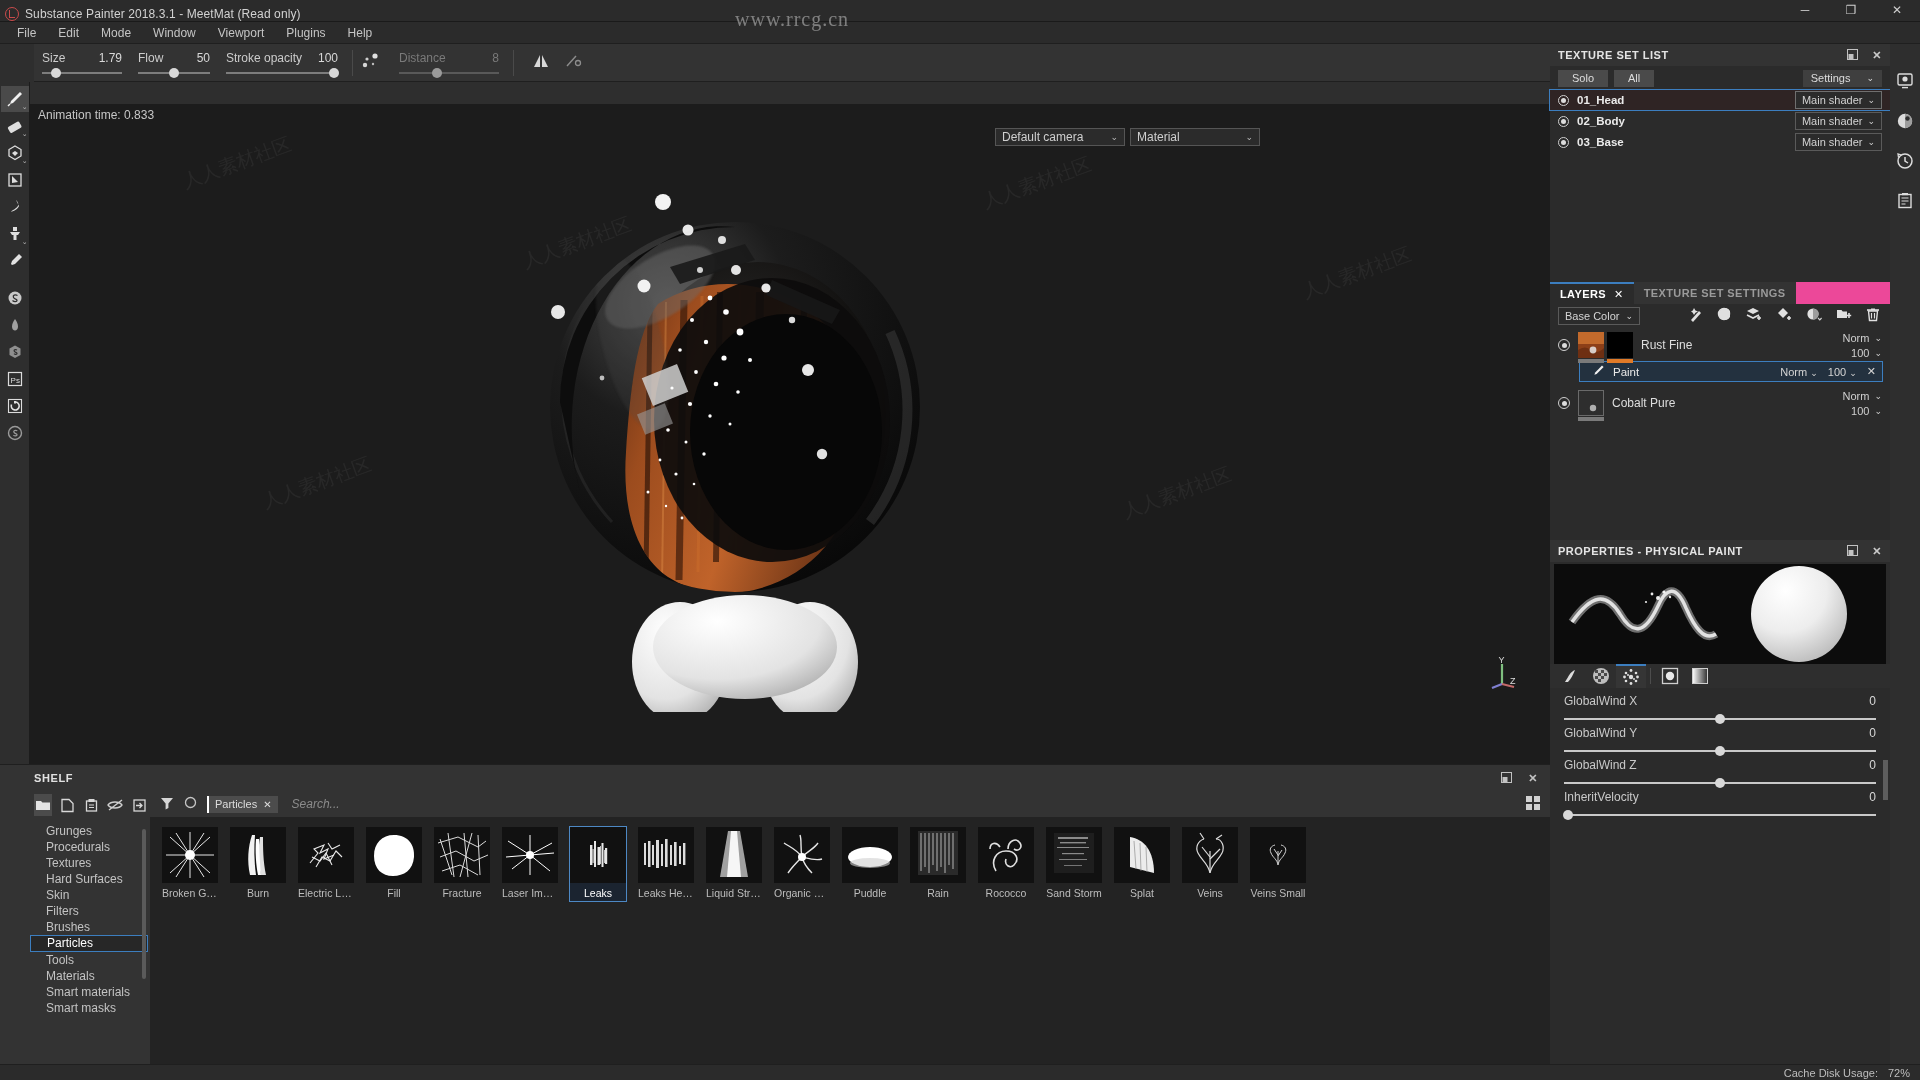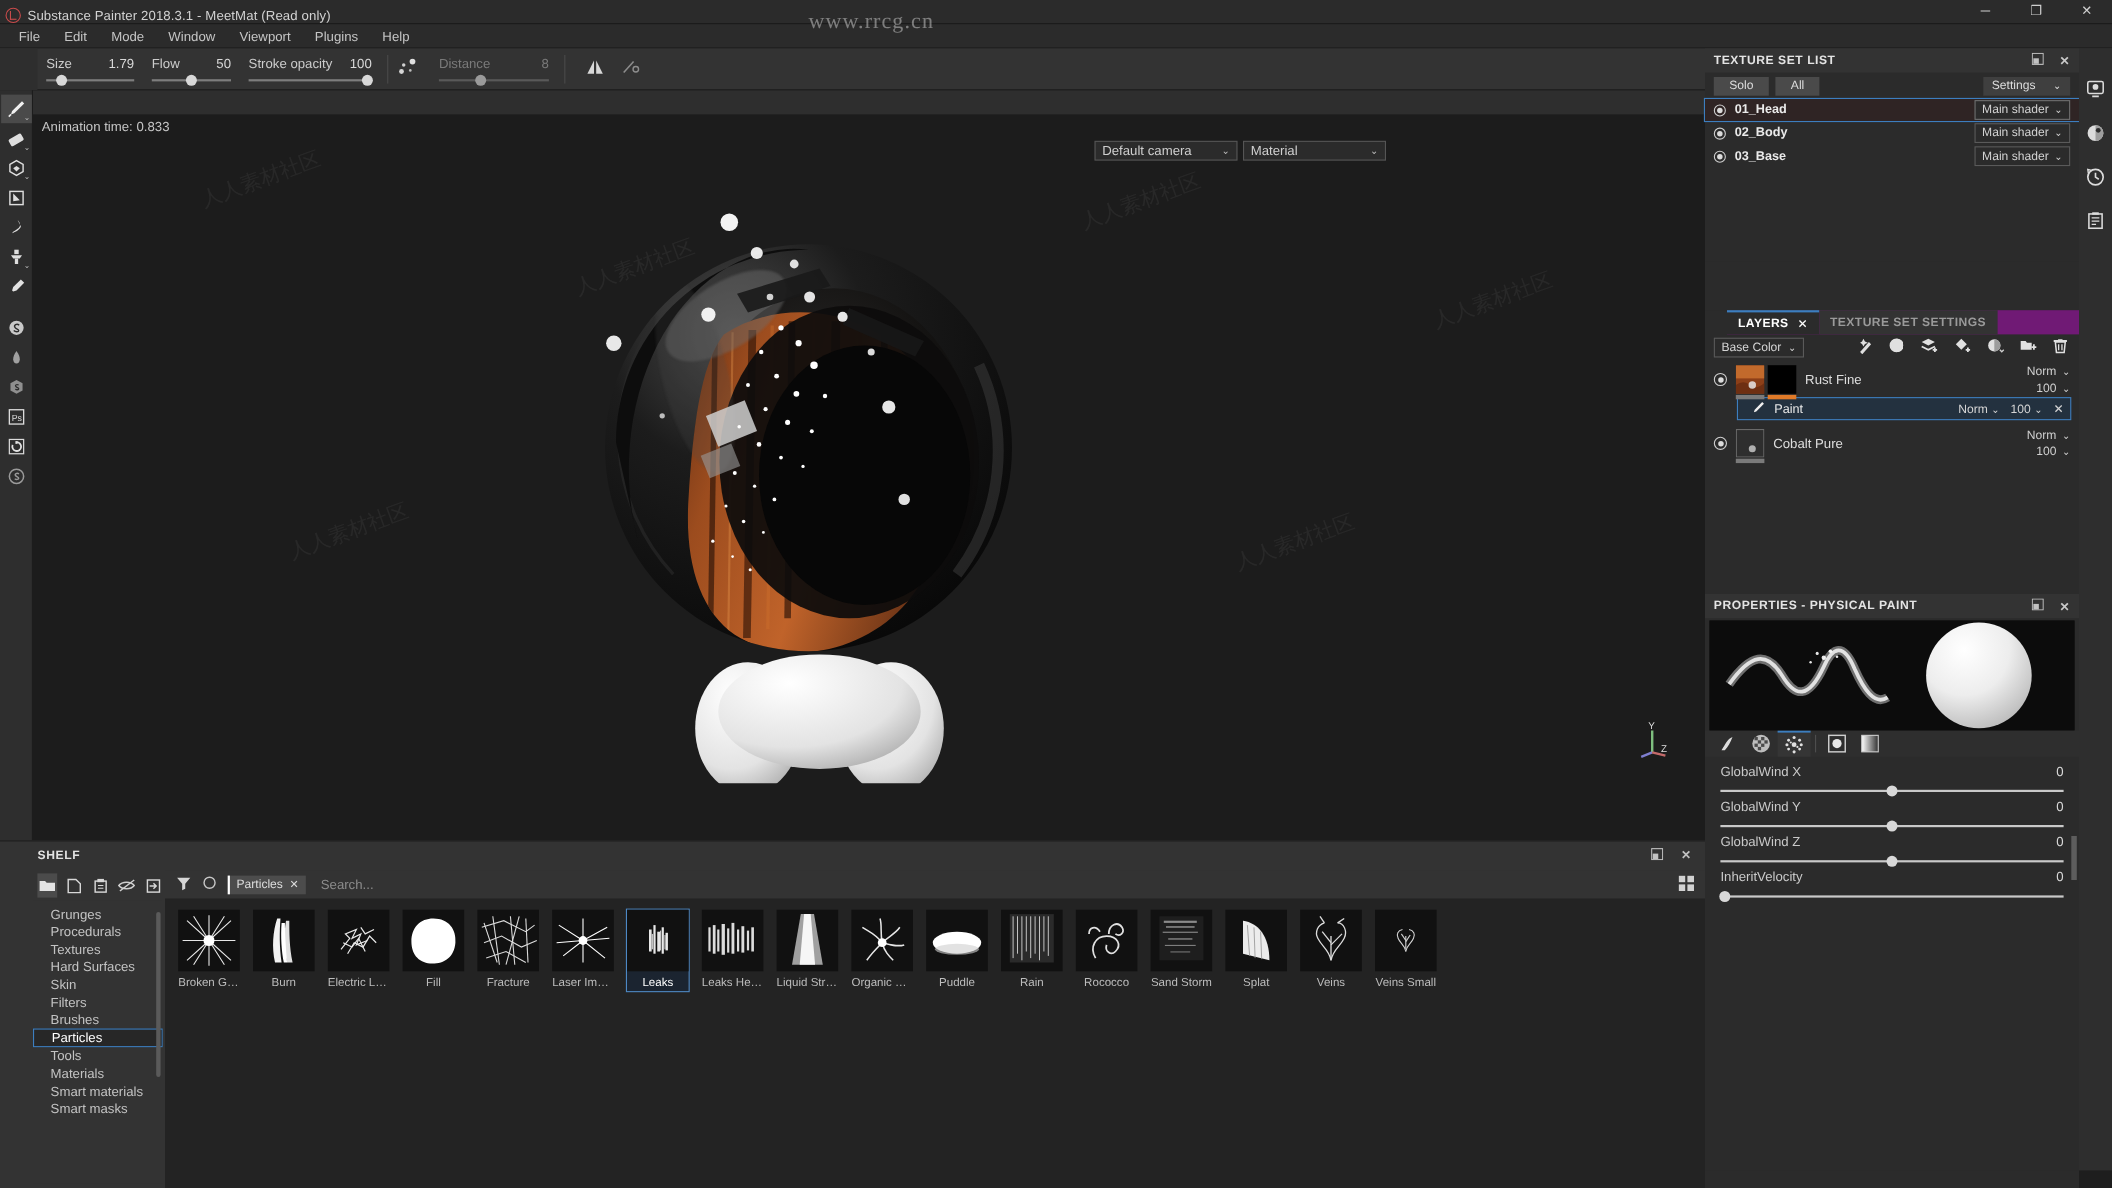--- a/index.html
+++ b/index.html
@@ -130,21 +130,21 @@
   .cat{ height:16px; line-height:16px; padding-left:16px; font-size:12px; color:#c3c3c3;}
   .cat.sel{ background:#272727; border:1px solid #3c7ebf; color:#ffffff; height:17px; line-height:15px;}
   .cat-scroll{ position:absolute; right:2px; top:10px; width:4px; height:150px; background:#5a5a5a; border-radius:2px;}
   .shelf-right{
     position:absolute; left:150px; top:26px; right:0; bottom:0; background:#2b2b2b;
   }
   .filterbar{ height:26px; display:flex; align-items:center; gap:10px; padding-left:10px; background:#333333;}
   .chip{ height:17px; background:#4c4c4c; display:flex; align-items:center; gap:6px;
          padding:0 6px; font-size:11px; color:#ddd; border-left:2px solid #fff;}
   .chip .x{ font-size:10px; color:#ddd;}
-  .searchbox{ font-size:12px; color:#8c8c8c; flex:1; padding-left:4px;}
+  .searchbox{ font-size:12px; color:#8c8c8c; flex:1; padding-left:4px;font-style:italic;}
   .grid-ic{ margin-left:auto; padding-right:10px; }
   .thumbs{ position:absolute; left:0; top:26px; right:0; bottom:0; background:#232323;
            display:flex; align-items:flex-start; padding:10px 6px 0 6px; gap:0px; }
   .thumb{ width:56px; margin:0 6px; text-align:center; }
   .thumb .box{ width:56px; height:56px; background:#111; position:relative; overflow:hidden;
                display:flex; align-items:center; justify-content:center;}
   .thumb.sel{ outline:1px solid #4d88c4; background:#1b2430; padding-bottom:2px;}
   .thumb .cap{ margin-top:4px; font-size:10.5px; color:#bdbdbd; white-space:nowrap;
                overflow:hidden; text-overflow:ellipsis;}
   .thumb.sel .cap{ color:#fff; }
@@ -167,21 +167,21 @@
   .radio{ width:11px;height:11px;border-radius:50%; border:1.5px solid #cfcfcf; margin-right:8px;
           display:flex;align-items:center;justify-content:center;flex:0 0 auto;}
   .radio i{ width:5px;height:5px;border-radius:50%;background:#dcdcdc;display:block;}
   .ts-name{ font-size:11.5px; font-weight:bold; color:#eaeaea;}
   .shader{ margin-left:auto; height:18px; min-width:80px; background:#2b2b2b; border:1px solid #5a5a5a;
            display:flex; align-items:center; justify-content:center; gap:5px;
            font-size:11px; color:#d2d2d2; padding:0 6px;}
   .ts-row.sel .shader{ border-color:#6f6f6f; }
 
   .layers{ position:absolute; left:0; top:238px; width:340px; height:258px; background:#2b2b2b;}
-  .tabs{ height:22px; display:flex; align-items:center; background:#701a75;margin-left:20px;}
+  .tabs{ height:22px; display:flex; align-items:center; background:#ec4899;}
   .tab{ height:22px; display:flex; align-items:center; gap:8px; padding:0 10px;
         font-size:11px; font-weight:bold; letter-spacing:.4px; color:#9a9a9a; background:#333;}
   .tab.active{ color:#ffffff; background:#2b2b2b; border-top:2px solid #3c7ebf;}
   .layers-tools{ height:24px; display:flex; align-items:center; padding:0 8px; gap:0;}
   .chan-sel{ height:18px; min-width:68px; background:#2b2b2b; border:1px solid #5a5a5a;
       display:flex; align-items:center; padding:0 6px; gap:6px; font-size:11px; color:#d4d4d4;}
   .lt-icons{ margin-left:auto; display:flex; align-items:center; gap:13px; padding-right:2px;}
   .layer{ display:flex; align-items:center; height:34px; padding:0 8px; position:relative;}
   .layer .eye{ width:12px;height:12px;border-radius:50%;border:1.5px solid #cfcfcf;
       display:flex;align-items:center;justify-content:center;flex:0 0 auto; margin-right:8px;}
@@ -1303,14 +1303,18 @@
     </div>
     <div class="rr-btn">
       <svg width="18" height="18" viewBox="0 0 18 18">
         <rect x="3" y="2.5" width="12" height="13" fill="none" stroke="#dcdcdc" stroke-width="1.4"></rect>
         <path d="M5.5 6 h7 M5.5 9 h7 M5.5 12 h4" stroke="#dcdcdc" stroke-width="1.2"></path>
         <rect x="6" y="1" width="6" height="2.2" fill="#dcdcdc"></rect>
       </svg>
     </div>
   </div>
 
+  <div class="statusbar">
+    <span>Cache Disk Usage:</span>
+    <span>72%</span>
+  </div>
 
 </div>
 
 </body></html>

